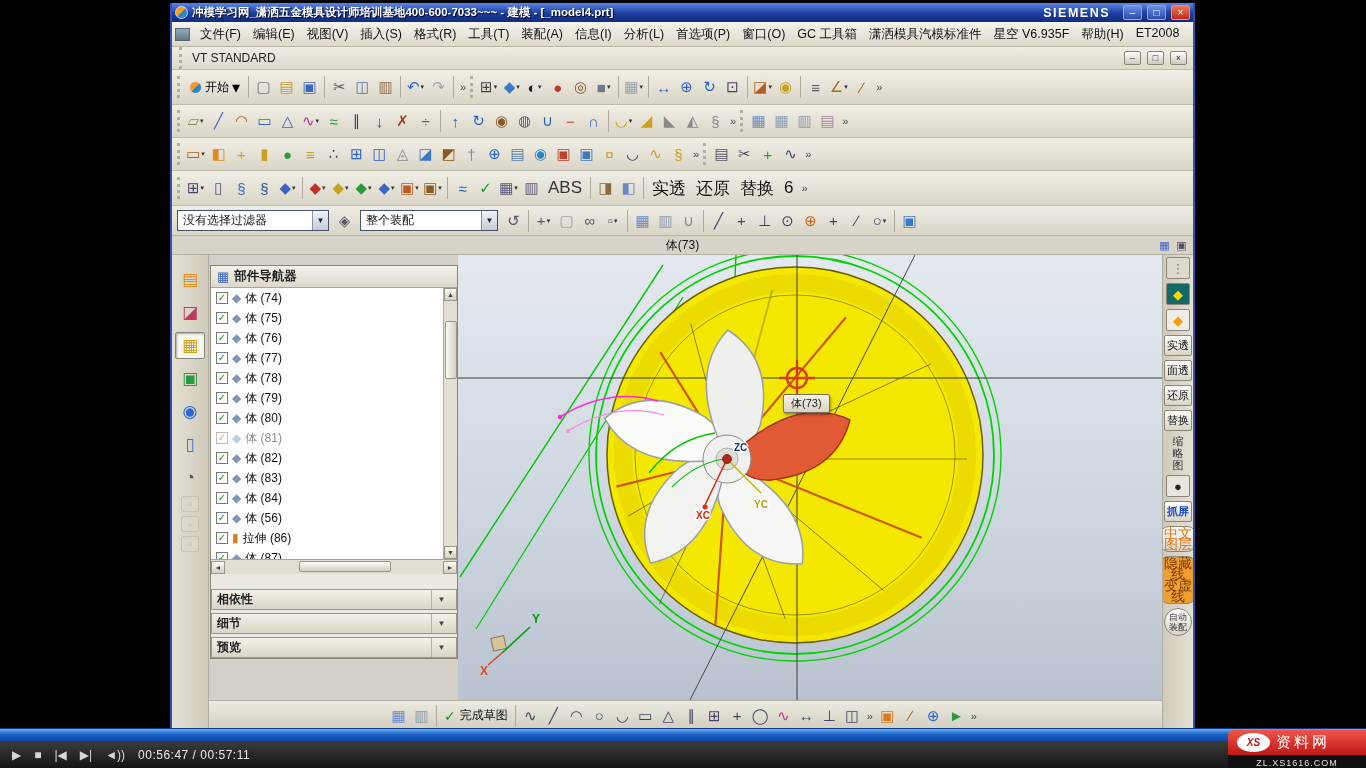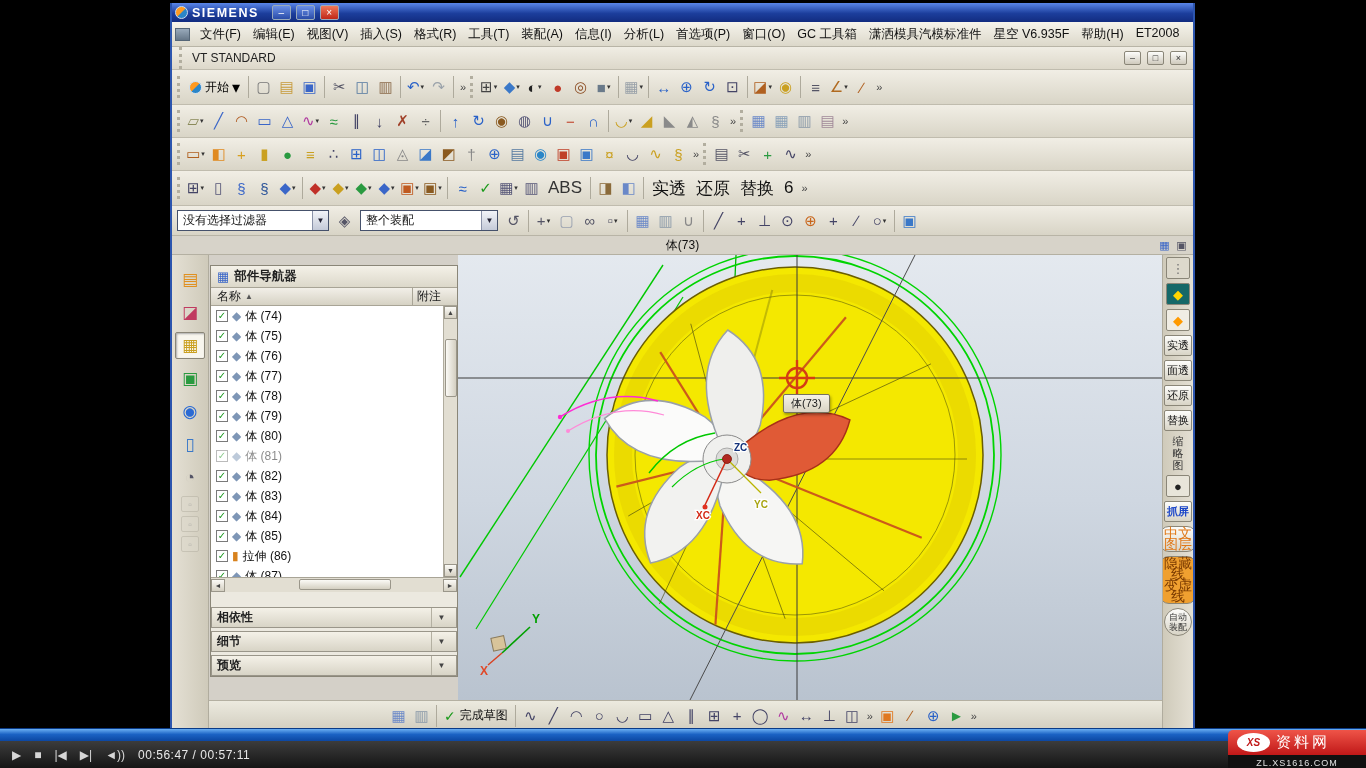--- a/index.html
+++ b/index.html
@@ -109,20 +109,21 @@
   .wm-name{color:#fff;font-weight:normal;font-size:15px;letter-spacing:3px;white-space:nowrap}
   .wm-url{height:15px;background:#101010;color:#e0e0e0;font-size:9px;display:flex;align-items:center;justify-content:center;letter-spacing:1px}
 </style>
 </head>
 <body>
 
 <div class="app">
 
   <div class="titlebar">
     <span class="nxlogo"></span>
+    <span class="title-text">冲模学习网_潇洒五金模具设计师培训基地400-600-7033~~~ - 建模 - [_model4.prt]</span>
     <span class="brand">SIEMENS</span>
     <span class="wbtn">–</span>
     <span class="wbtn">□</span>
     <span class="wbtn close">×</span>
   </div>
 
   <div class="menubar">
     <span class="menu-sysicon"></span>
     <span style="display:flex">
         <span class="menu-item">文件(F)</span>
@@ -615,27 +616,20 @@
         <span class="ls-btn disabled" style="color: rgb(136, 136, 136);">▫</span>
         <span class="ls-btn disabled" style="color: rgb(136, 136, 136);">▫</span>
         <span class="ls-btn disabled" style="color: rgb(136, 136, 136);">▫</span>
       </div>
 
     <div class="navpanel">
       <div class="nav-header">
         <span class="nav-hicon">▦</span>
         <span>部件导航器</span>
       </div>
-      <div class="nav-cols">
-        <span class="c-name">
-          <span>名称</span>
-          <span class="sort">▲</span>
-        </span>
-        <span class="c-note">附注</span>
-      </div>
       <div class="nrows-wrap">
         <div class="nrows">
             <div class="nrow">
               <span class="ncheck">✓</span>
               <span class="nicon" style="color: rgb(126, 150, 182);">◆</span>
               <span class="nlabel">体 (74)</span>
             </div>
             <div class="nrow">
               <span class="ncheck">✓</span>
               <span class="nicon" style="color: rgb(126, 150, 182);">◆</span>
@@ -682,21 +676,21 @@
               <span class="nlabel">体 (83)</span>
             </div>
             <div class="nrow">
               <span class="ncheck">✓</span>
               <span class="nicon" style="color: rgb(126, 150, 182);">◆</span>
               <span class="nlabel">体 (84)</span>
             </div>
             <div class="nrow">
               <span class="ncheck">✓</span>
               <span class="nicon" style="color: rgb(126, 150, 182);">◆</span>
-              <span class="nlabel">体 (85)</span>
+              <span class="nlabel">体 (56)</span>
             </div>
             <div class="nrow">
               <span class="ncheck">✓</span>
               <span class="nicon" style="color: rgb(216, 130, 30);">▮</span>
               <span class="nlabel">拉伸 (86)</span>
             </div>
             <div class="nrow">
               <span class="ncheck">✓</span>
               <span class="nicon" style="color: rgb(126, 150, 182);">◆</span>
               <span class="nlabel">体 (87)</span>

